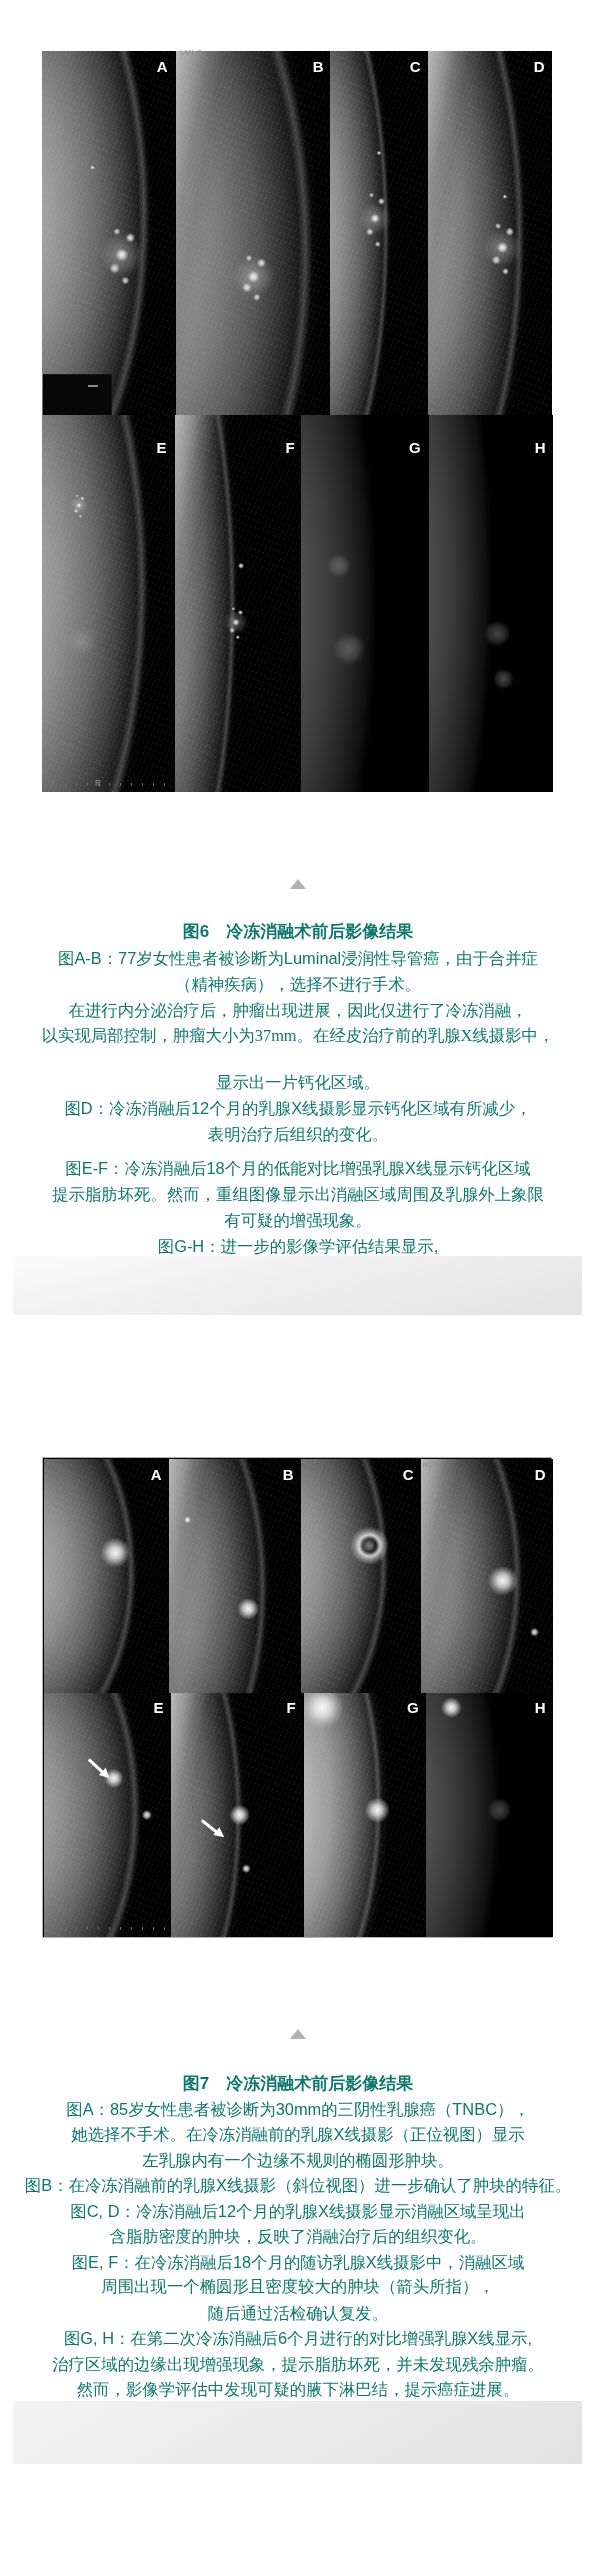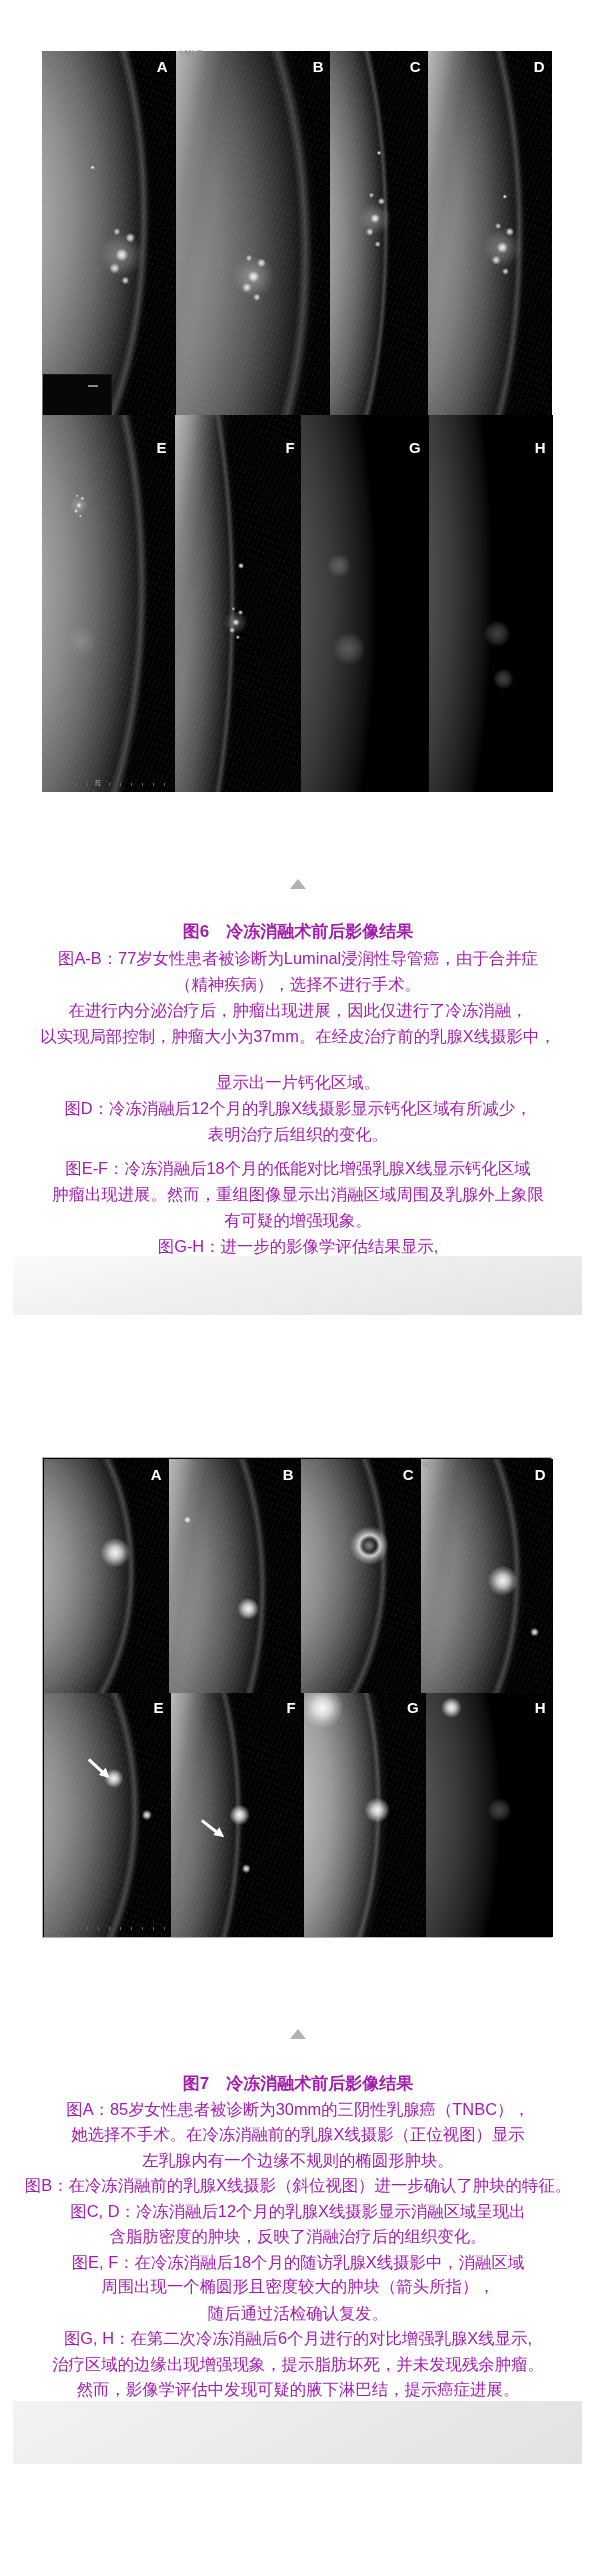--- a/index.html
+++ b/index.html
@@ -14,21 +14,21 @@
   .rmark{position:absolute;color:#9a9a9a;font-size:8.2px;}
   .ticks{position:absolute;height:3px;background:repeating-linear-gradient(90deg,#6a6a6a 0 0.7px,rgba(0,0,0,0) 0.7px 11px);}
   .inset{position:absolute;background:#070707;border-top:0.7px solid #161616;border-right:0.7px solid #161616;}
   .insetdash{position:absolute;background:#8a8a8a;}
   .warrow{position:absolute;width:30px;height:10.4px;transform-origin:left center;}
   .warrow .shaft{position:absolute;left:0;top:3.7px;width:19.4px;height:3.7px;background:#fff;border-radius:0.7px;}
   .warrow .head{position:absolute;left:18px;top:0;width:0;height:0;
      border-left:10.4px solid #fff;border-top:5.2px solid transparent;border-bottom:5.2px solid transparent;}
   .tri{position:absolute;width:0;height:0;border-left:8.2px solid transparent;
        border-right:8.2px solid transparent;border-bottom:10.4px solid #b2b2b2;}
-  .caption{position:absolute;left:15px;width:566px;text-align:center;color:#a21caf;}
+  .caption{position:absolute;left:15px;width:566px;text-align:center;color:#0f766e;}
   .capline{white-space:nowrap;font-size:16.4px;}
   .captitle{font-weight:bold;font-size:17px;}
   .band{position:absolute;left:13.4px;width:569px;}
   .band1{background:linear-gradient(168deg,#fbfbfb 0%,#f0f0f0 40%,#e3e3e3 100%);}
   .band2{background:linear-gradient(150deg,#f3f3f3 0%,#ebebeb 45%,#e2e2e2 100%);}
 </style>
 </head>
 <body>
 
 <div class="page">
@@ -103,26 +103,26 @@
     </div>
 
   <div class="tri" style="left:290px;top:879px;"></div>
   <div class="tri" style="left:290px;top:2029px;"></div>
 
   <div class="caption" id="cap6" style="top:919px;">
       <div class="capline captitle" style="height: 26px; line-height: 26px;">图6　冷冻消融术前后影像结果</div>
       <div class="capline" style="height: 26px; line-height: 26px;">图A-B：77岁女性患者被诊断为Luminal浸润性导管癌，由于合并症</div>
       <div class="capline" style="height: 26px; line-height: 26px;">（精神疾病），选择不进行手术。</div>
       <div class="capline" style="height: 26px; line-height: 26px; text-align: center;">在进行内分泌治疗后，肿瘤出现进展，因此仅进行了冷冻消融，</div>
-      <div class="capline" style="height: 26px; line-height: 26px;">以实现局部控制，肿瘤大小为37mm。在经皮治疗前的乳腺X线摄影中，</div>
+      <div class="capline" style="height: 26px; line-height: 26px; font-family: Liberation Serif, serif;">以实现局部控制，肿瘤大小为37mm。在经皮治疗前的乳腺X线摄影中，</div>
       <div class="capline" style="height: 26px; line-height: 26px; margin-top: 20px;">显示出一片钙化区域。</div>
       <div class="capline" style="height: 26px; line-height: 26px;">图D：冷冻消融后12个月的乳腺X线摄影显示钙化区域有所减少，</div>
       <div class="capline" style="height: 26px; line-height: 26px;">表明治疗后组织的变化。</div>
       <div class="capline" style="height: 26px; line-height: 26px; margin-top: 8px;">图E-F：冷冻消融后18个月的低能对比增强乳腺X线显示钙化区域</div>
-      <div class="capline" style="height: 26px; line-height: 26px;">肿瘤出现进展。然而，重组图像显示出消融区域周围及乳腺外上象限</div>
+      <div class="capline" style="height: 26px; line-height: 26px;">提示脂肪坏死。然而，重组图像显示出消融区域周围及乳腺外上象限</div>
       <div class="capline" style="height: 26px; line-height: 26px;">有可疑的增强现象。</div>
       <div class="capline" style="height: 26px; line-height: 26px;">图G-H：进一步的影像学评估结果显示,</div>
     </div>
   <div class="caption" id="cap7" style="top:2071px;">
       <div class="capline captitle" style="height: 25.5px; line-height: 25.5px;">图7　冷冻消融术前后影像结果</div>
       <div class="capline" style="height: 25.5px; line-height: 25.5px;">图A：85岁女性患者被诊断为30mm的三阴性乳腺癌（TNBC），</div>
       <div class="capline" style="height: 25.5px; line-height: 25.5px;">她选择不手术。在冷冻消融前的乳腺X线摄影（正位视图）显示</div>
       <div class="capline" style="height: 25.5px; line-height: 25.5px;">左乳腺内有一个边缘不规则的椭圆形肿块。</div>
       <div class="capline" style="height: 25.5px; line-height: 25.5px;">图B：在冷冻消融前的乳腺X线摄影（斜位视图）进一步确认了肿块的特征。</div>
       <div class="capline" style="height: 25.5px; line-height: 25.5px;">图C, D：冷冻消融后12个月的乳腺X线摄影显示消融区域呈现出</div>

